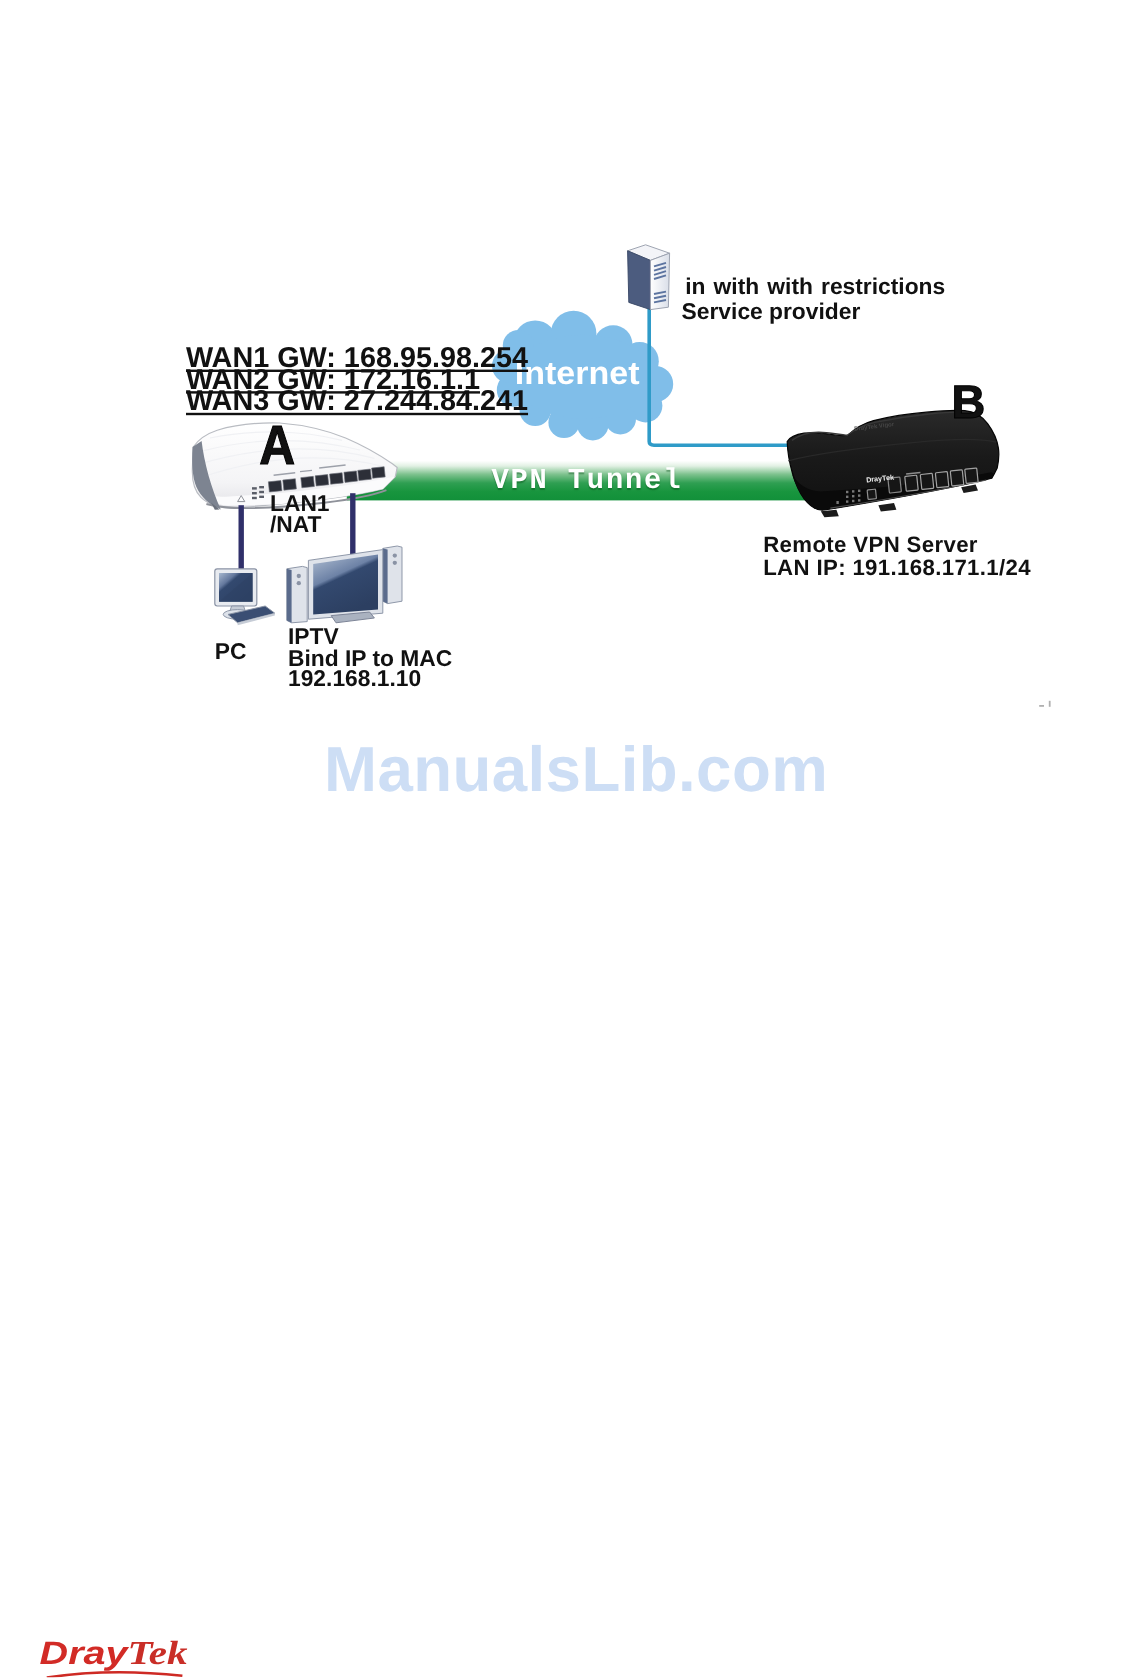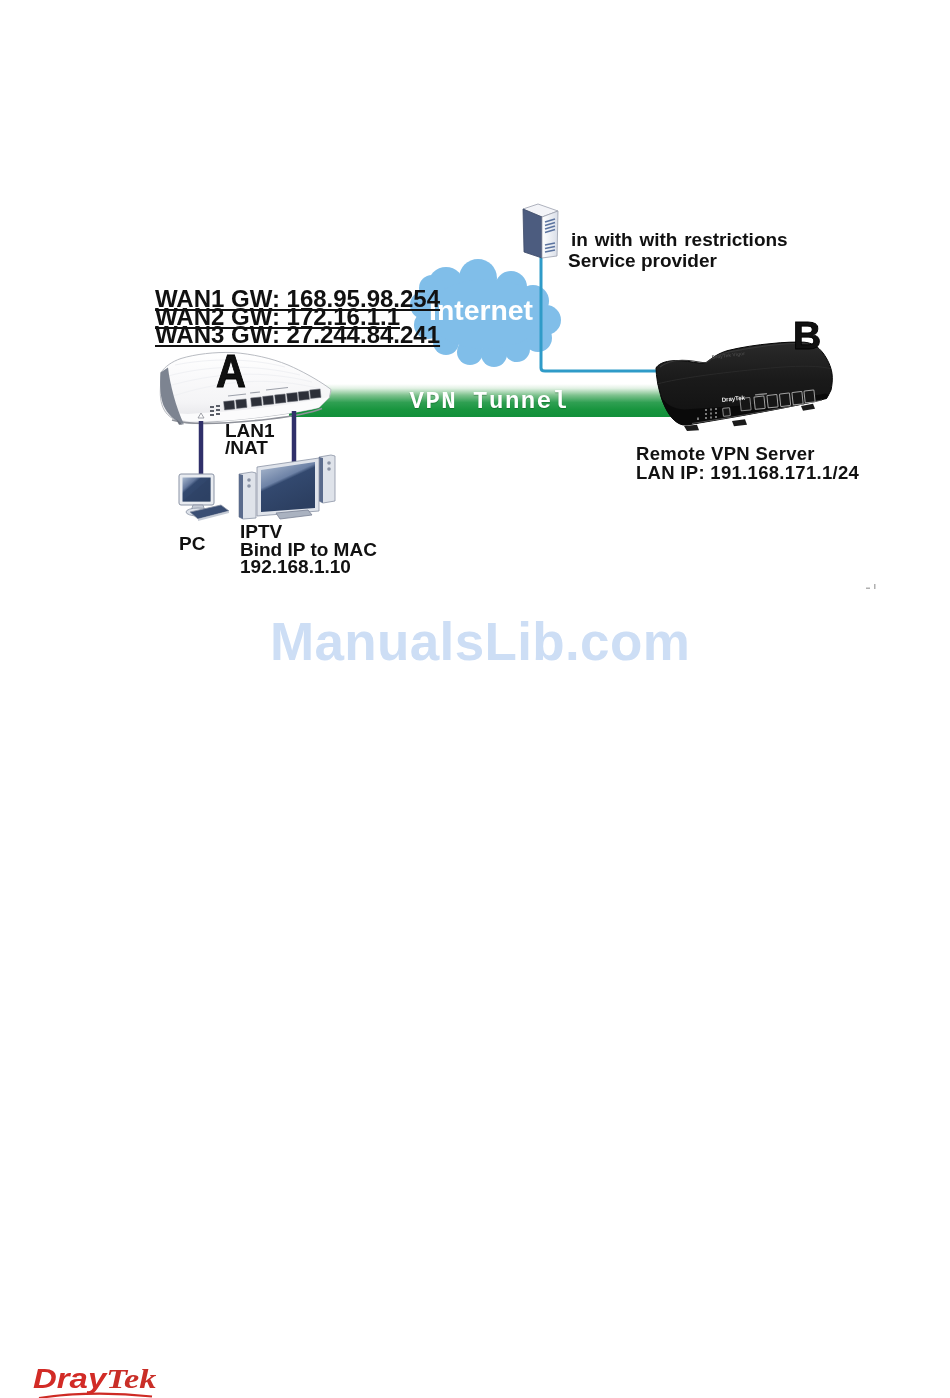--- a/index.html
+++ b/index.html
@@ -216,21 +216,21 @@
 <div class="t" style="left:568px;top:213px;font-size:19px;margin-top:38px;">Service provider</div>
 <div class="t" style="left:571px;top:230px;font-size:19px;word-spacing:1.5px;">in with with restrictions</div>
 
 <div class="t" style="left:155px;top:290px;font-size:24px;line-height:18px;text-decoration:underline;">WAN1 GW: 168.95.98.254<br>WAN2 GW: 172.16.1.1<br>WAN3 GW: 27.244.84.241</div>
 
 <div class="t" style="left:216px;top:348px;font-size:46px;transform:scaleX(0.9);transform-origin:left top;-webkit-text-stroke:0.9px #000;">A</div>
 <div class="t" style="left:793px;top:316px;font-size:39px;-webkit-text-stroke:0.9px #000;">B</div>
 
 <div class="t" style="left:489px;top:390px;font-size:24px;letter-spacing:1.5px;color:#fff;transform:translateX(-50%);text-shadow:0 1px 1px rgba(0,80,20,.45);font-family:Liberation Mono, monospace;">VPN Tunnel</div>
 
-<div class="t" style="left:225px;top:422px;font-size:19px;line-height:17px;">LAN1<br>/NAT</div>
+<div class="t" style="left:225px;top:412px;font-size:19px;line-height:17px;">LAN1<br>/NAT</div>
 
 <div class="t" style="left:179px;top:534px;font-size:19px;">PC</div>
 
 <div class="t" style="left:240px;top:523px;font-size:19px;line-height:17.5px;">IPTV<br>Bind IP to MAC<br>192.168.1.10</div>
 
 <div class="t" style="left:636px;top:445px;font-size:18.5px;line-height:18.5px;letter-spacing:0.3px;">Remote VPN Server<br>LAN IP: 191.168.171.1/24</div>
 
 <div class="t" style="left:270px;top:615px;font-size:53px;color:#cddef5;letter-spacing:0.35px;">ManualsLib.com</div>
 
 <div style="position:absolute;left:33px;top:1363px;white-space:nowrap;transform:scaleX(1.22);transform-origin:left top;">

